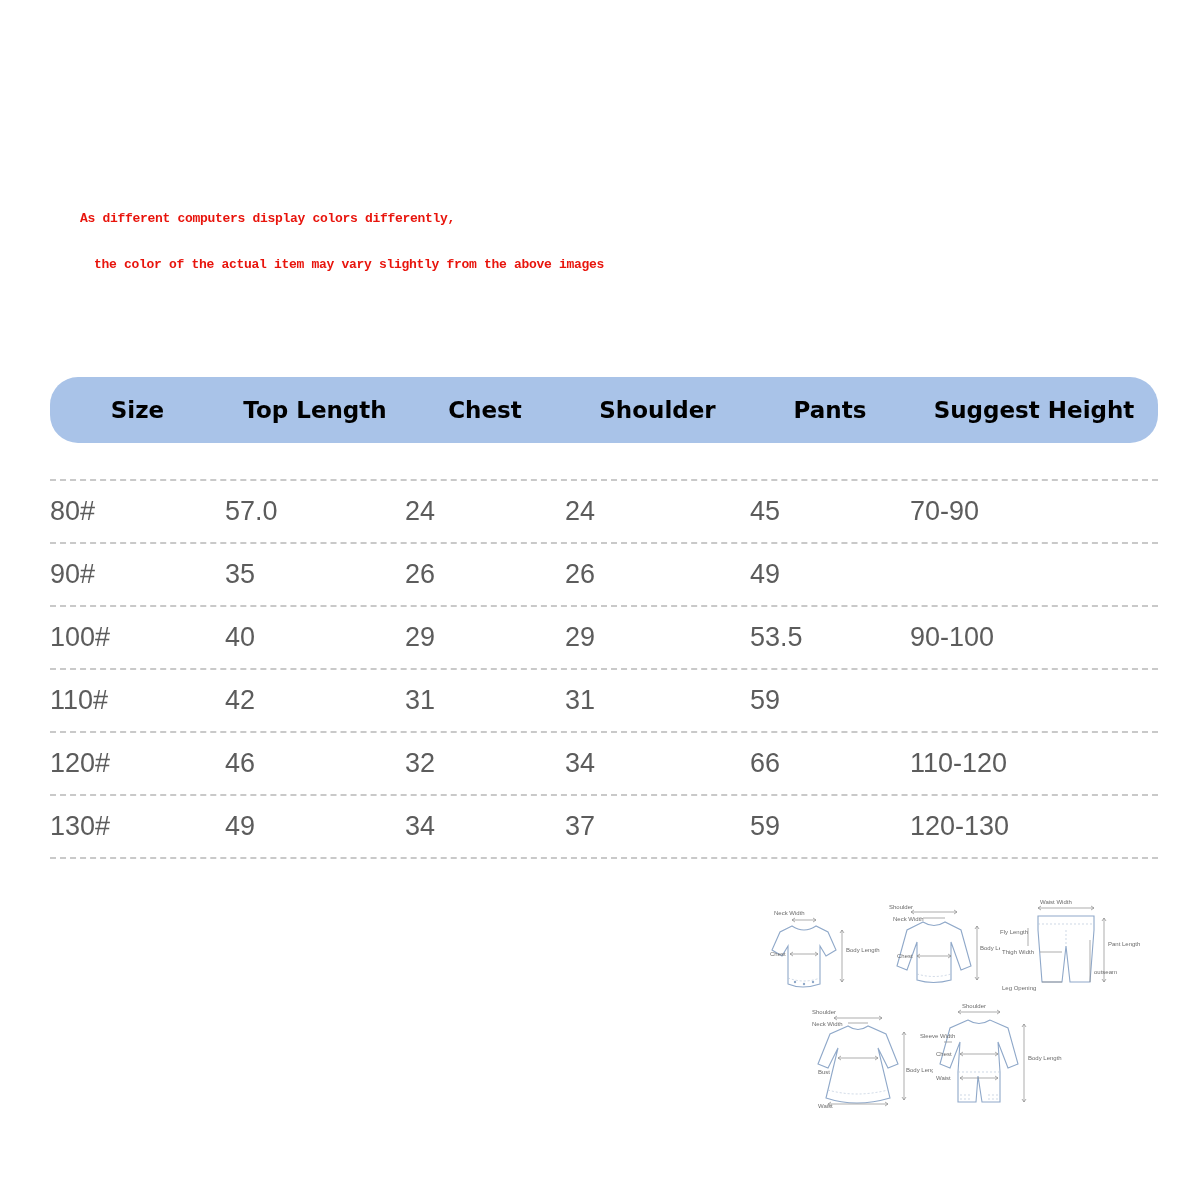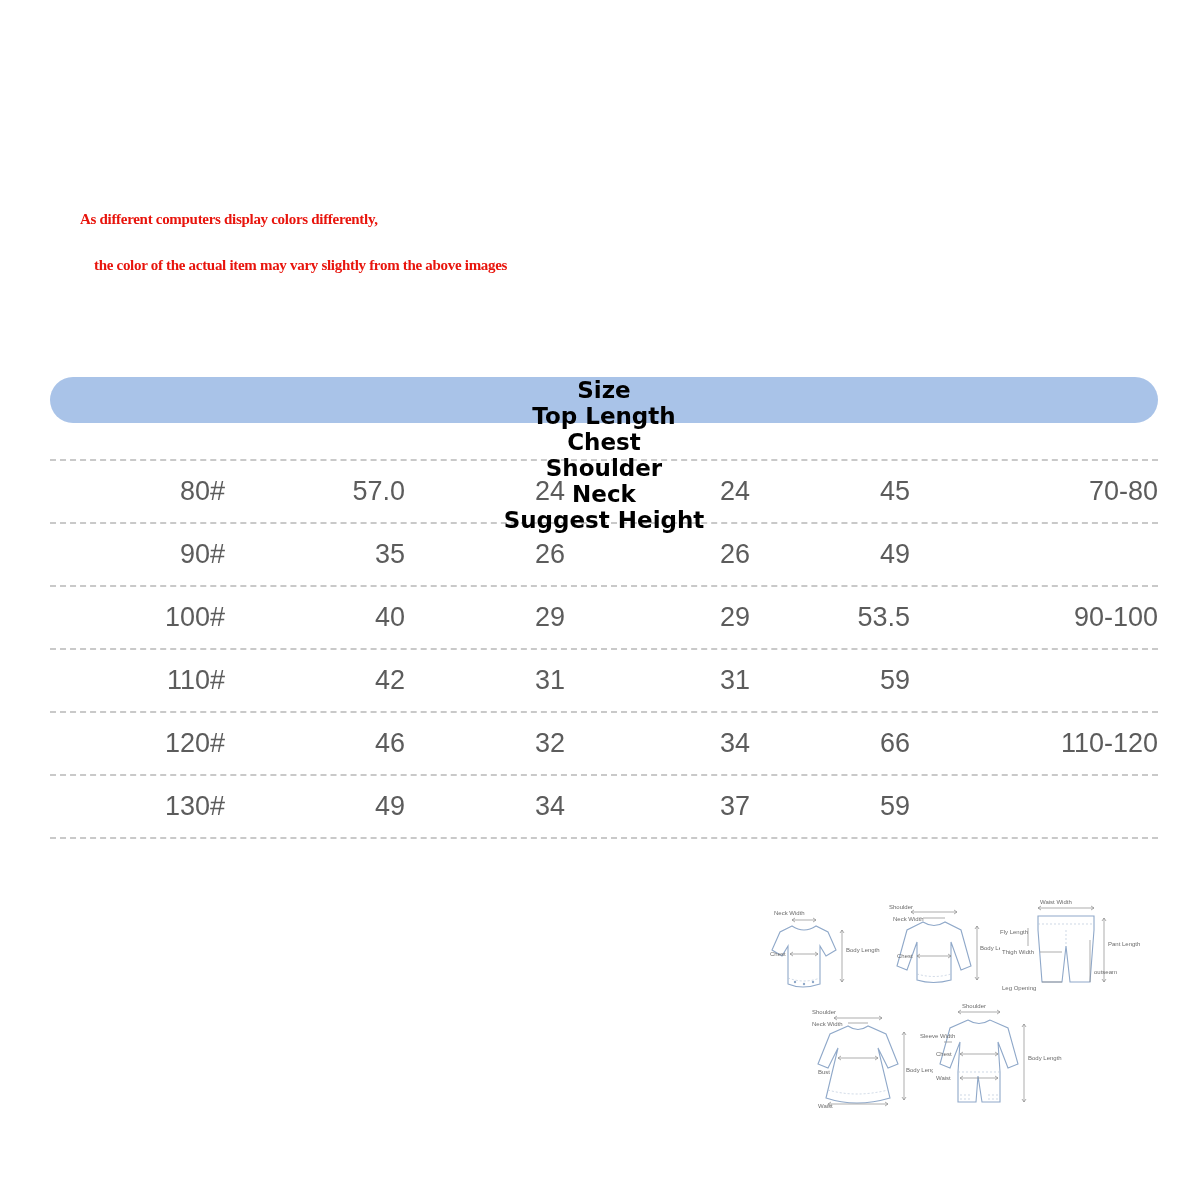--- a/index.html
+++ b/index.html
@@ -15,45 +15,44 @@
     position: relative;
   }
 
   
   .disclaimer {
     position: absolute;
     left: 80px;
     top: 196px;
     width: 1000px;
     color: #e8140c;
-    font-family: Liberation Serif, serif;
+    font-family: Liberation Mono, monospace;
     font-weight: bold;
-    font-size: 15px;
+    font-size: 13px;
     letter-spacing: -0.3px;
     line-height: 46px;
   }
   .disclaimer .line2 {
     padding-left: 14px;
   }
 
   
   .size-table {
     position: absolute;
     left: 50px;
     top: 377px;
     width: 1108px;
   }
 
   .table-head {
     background: #a9c3e8;
     border-radius: 28px;
-    height: 46px;
+    height: 66px;
     display: flex;
     align-items: center;
-    flex-direction: column;
   }
   .table-head .cell {
     font-family: "DejaVu Sans", sans-serif;
     font-weight: bold;
     font-size: 23px;
     color: #000000;
     text-align: center;
   }
 
   .rows {
@@ -65,21 +64,21 @@
     align-items: center;
     border-bottom: 2px dashed #c9c9c9;
   }
   .row:first-child {
     border-top: 2px dashed #c9c9c9;
   }
   .row .cell {
     font-family: "Liberation Sans", sans-serif;
     font-size: 27px;
     color: #5c5c5c;
-    text-align: right;
+    text-align: left;
     font-weight: normal;
   }
 
   
   .c0 { width: 175px; }
   .c1 { width: 180px; }
   .c2 { width: 160px; }
   .c3 { width: 185px; }
   .c4 { width: 160px; }
   .c5 { width: 248px; }
@@ -132,33 +131,33 @@
   <div class="line2">the color of the actual item may vary slightly from the above images</div>
 </div>
 
 <div class="size-table">
 
   <div class="table-head">
     <div class="cell c0">Size</div>
     <div class="cell c1">Top Length</div>
     <div class="cell c2">Chest</div>
     <div class="cell c3">Shoulder</div>
-    <div class="cell c4">Neck</div>
+    <div class="cell c4">Pants</div>
     <div class="cell c5">Suggest Height</div>
   </div>
 
   <div class="rows">
 
     <div class="row">
       <div class="cell c0">80#</div>
       <div class="cell c1">57.0</div>
       <div class="cell c2">24</div>
       <div class="cell c3">24</div>
       <div class="cell c4">45</div>
-      <div class="cell c5">70-80</div>
+      <div class="cell c5">70-90</div>
     </div>
 
     <div class="row">
       <div class="cell c0">90#</div>
       <div class="cell c1">35</div>
       <div class="cell c2">26</div>
       <div class="cell c3">26</div>
       <div class="cell c4">49</div>
     </div>
 
@@ -187,20 +186,21 @@
       <div class="cell c4">66</div>
       <div class="cell c5">110-120</div>
     </div>
 
     <div class="row">
       <div class="cell c0">130#</div>
       <div class="cell c1">49</div>
       <div class="cell c2">34</div>
       <div class="cell c3">37</div>
       <div class="cell c4">59</div>
+      <div class="cell c5">120-130</div>
     </div>
 
   </div>
 </div>
 
 <div class="diagrams">
 
   <div class="diag d1">
     <svg width="130" height="100" viewBox="0 0 130 100">
       <path class="dshape" d="M42 28 L30 34 L22 52 L32 58 L38 48 L38 86 Q52 92 70 86 L70 48 L76 58 L86 52 L78 34 L66 28 Q54 36 42 28 Z"></path>

